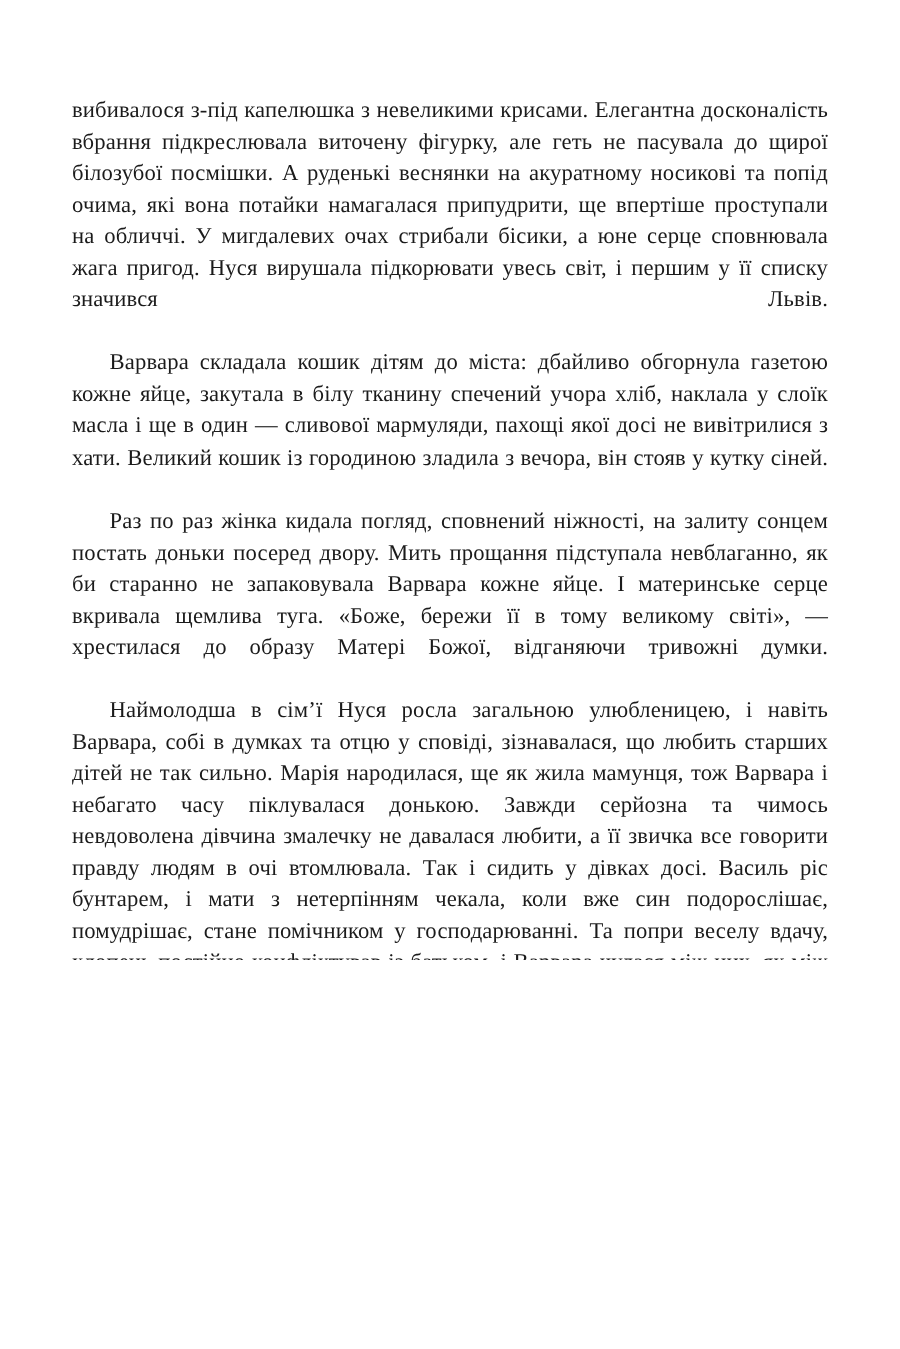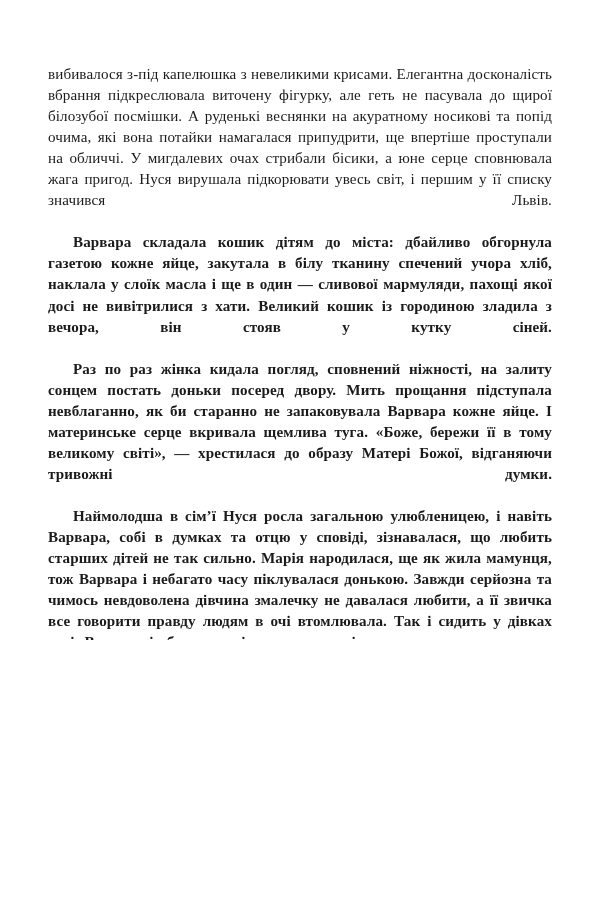--- a/index.html
+++ b/index.html
@@ -34,21 +34,20 @@
     hyphens: manual;
     word-spacing: 0.02em;
     letter-spacing: 0.1px;
   }
   .para {
     margin: 0;
     text-indent: 0;
   }
   .para.indent {
     text-indent: 25px;
-    font-weight: bold;
   }
   
   .para:after {
     content: "";
     display: inline-block;
     width: 100%;
   }
   .folio {
     position: absolute;
     right: 48px;

